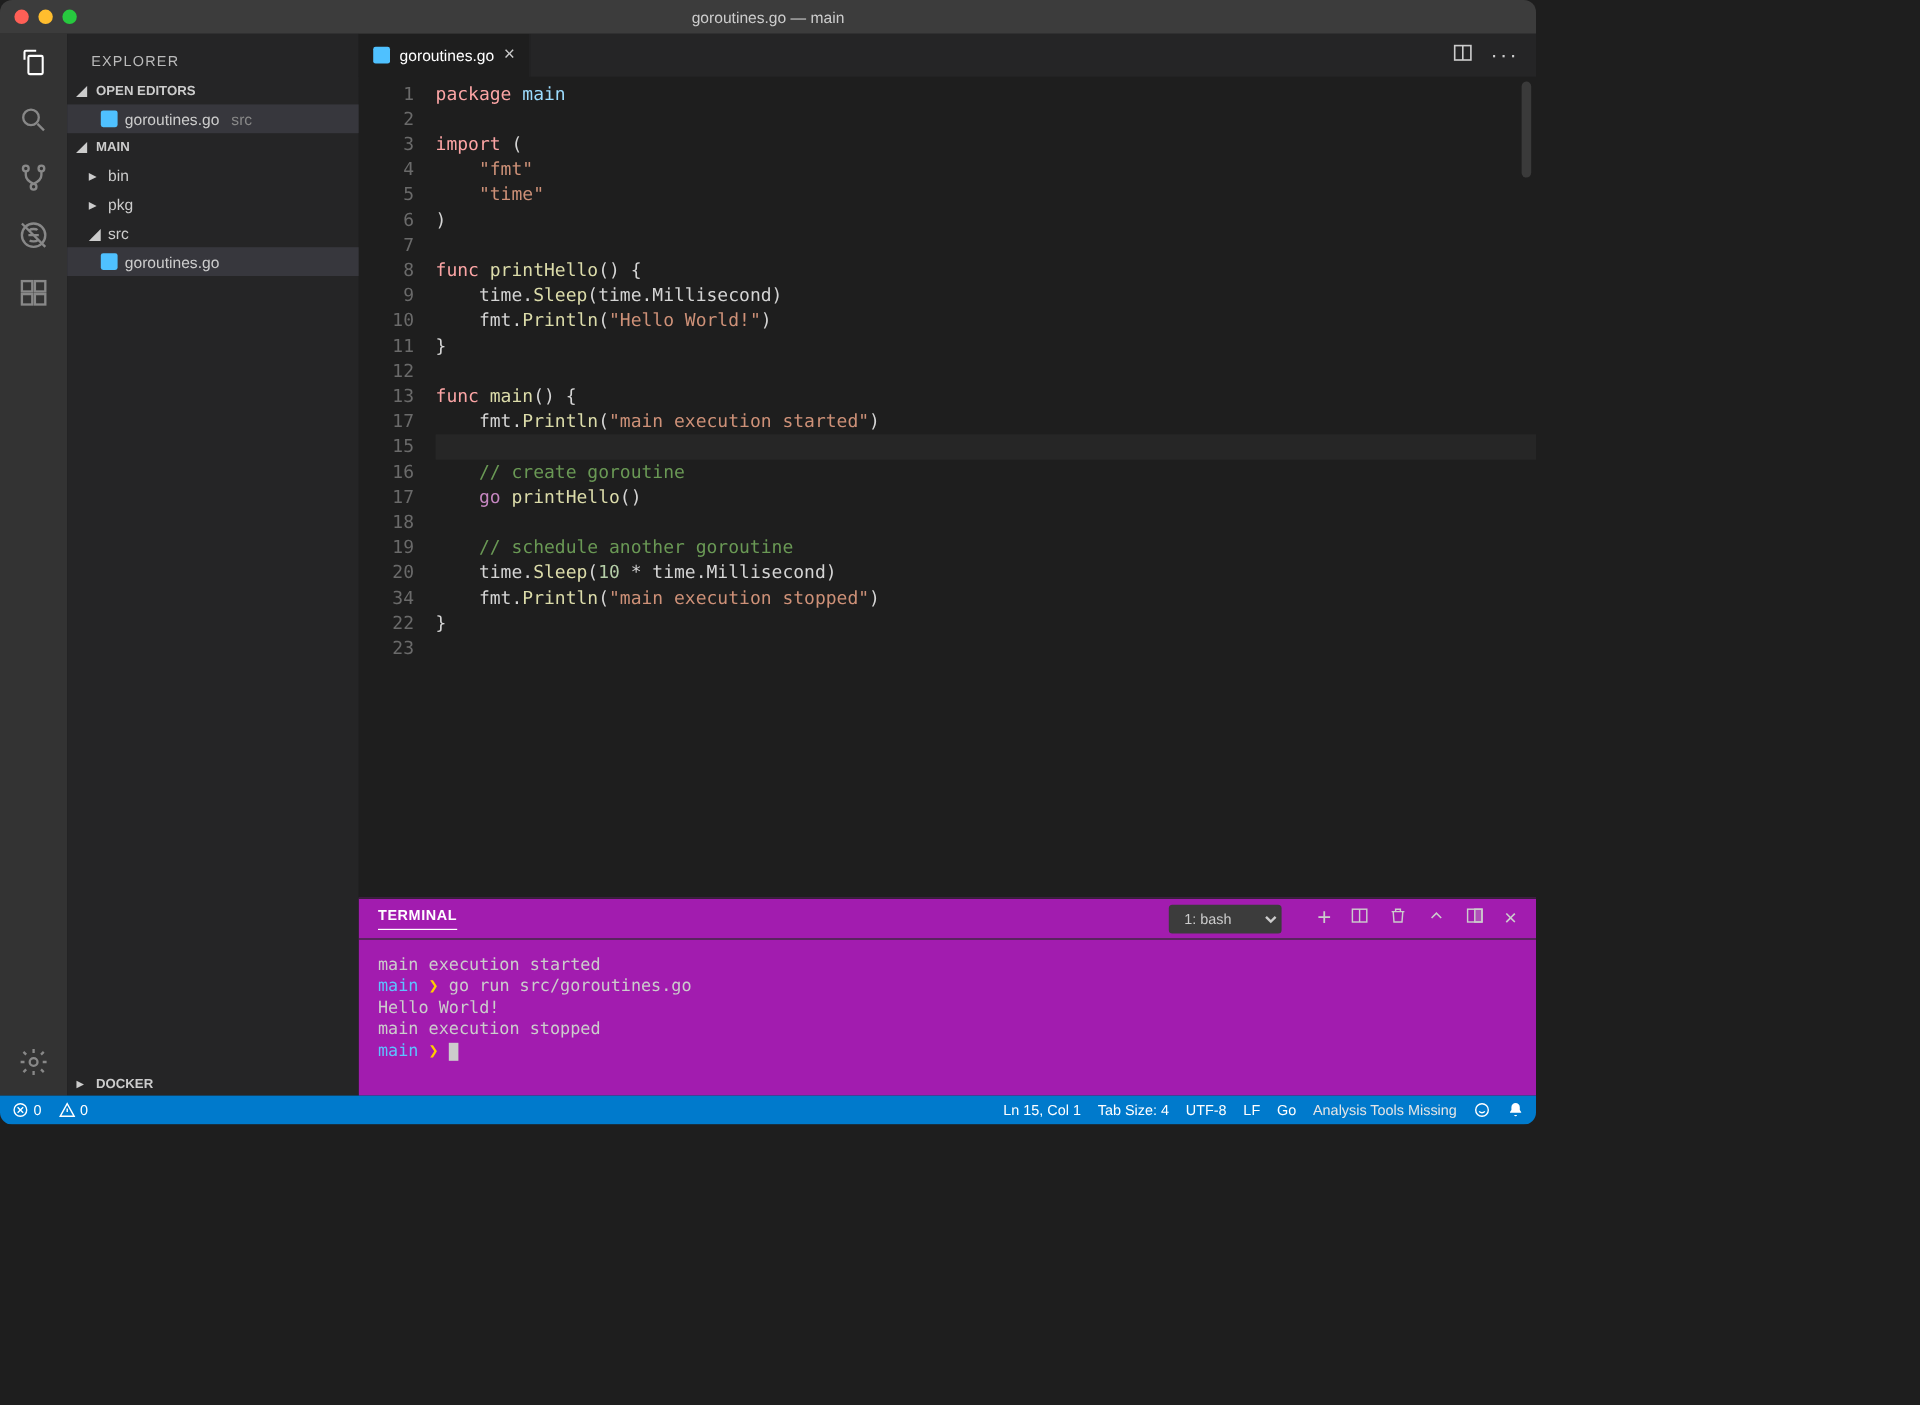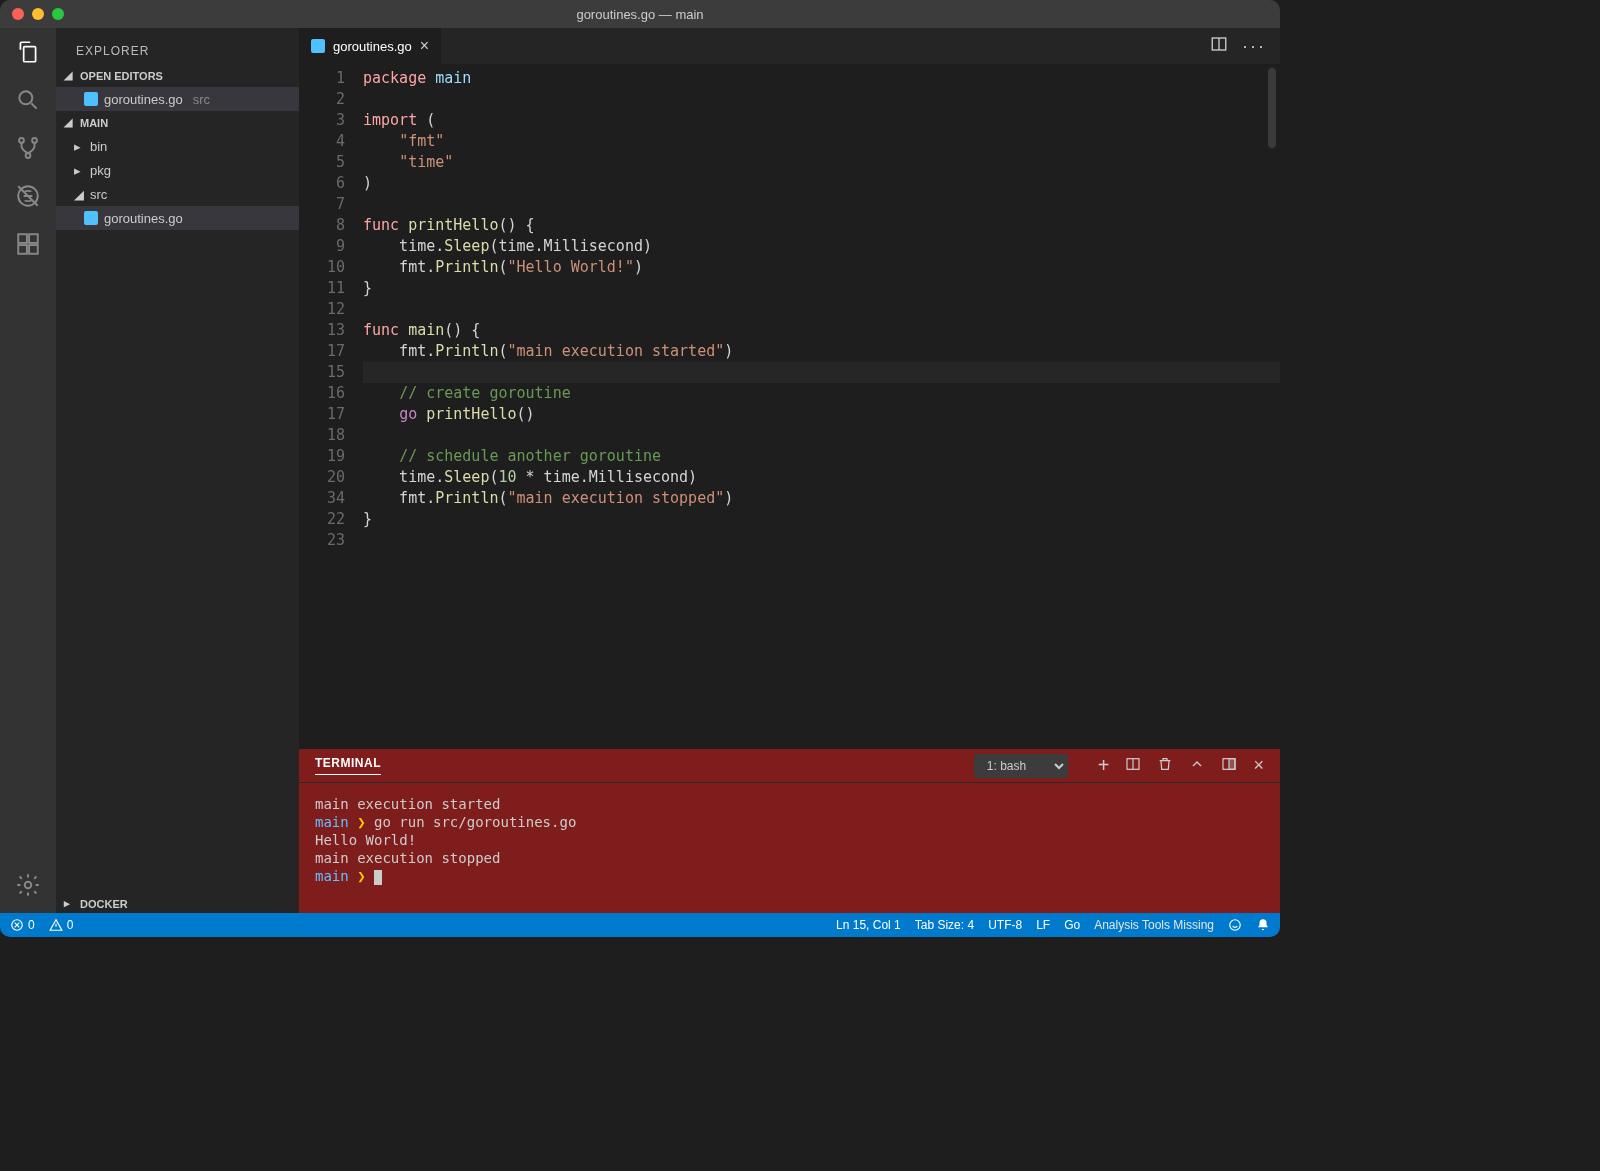--- a/index.html
+++ b/index.html
@@ -53,21 +53,21 @@
 .tabbar .tb-spacer { flex:1; }
 .tabbar .tb-actions { display:flex; align-items:center; gap:14px; padding:0 14px; color:#ccc; }
 .tb-actions svg { width:18px; height:18px; }
 .editor { flex:1; display:flex; font-family: Menlo, Consolas, monospace; font-size:15px; line-height:21px; overflow:hidden; position:relative; }
 .gutter { width: 64px; text-align:right; color:#6a6a6a; padding: 4px 18px 4px 0; user-select:none; }
 .code { flex:1; padding:4px 0; white-space:pre; position:relative; }
 .hl-line { position:absolute; left:0; right:0; height:21px; background:rgba(255,255,255,0.04); pointer-events:none; }
 .tok-kw { color:#fca5a5; } .tok-id { color:#9cdcfe; } .tok-fn { color:#dcdcaa; }
 .tok-str { color:#ce9178; } .tok-cmt { color:#6a9955; } .tok-num { color:#b5cea8; }
 .tok-ctrl { color:#c586c0; } .tok-plain{ color:#d4d4d4; }
-.panel { border-top:1px solid #1e1e1e; background:#7f1d1d; display:flex; flex-direction:column; }
+.panel { border-top:1px solid #1e1e1e; background:#a21caf; display:flex; flex-direction:column; }
 .panel-head {
   height: 34px; display:flex; align-items:center; padding: 0 16px; gap:18px;
   border-bottom:1px solid #2a2a2a;
 }
 .panel-tab { color:#fff; font-size:12px; letter-spacing:0.5px; font-weight:600; padding-bottom:4px; border-bottom:1px solid #fff; }
 .panel-head .ph-spacer { flex:1; }
 .term-select { background:#3c3c3c; color:#ccc; border:1px solid #3c3c3c; font-size:12px; padding:3px 24px 3px 8px; border-radius:3px; }
 .panel-actions { display:flex; align-items:center; gap:16px; color:#ccc; margin-left:12px; }
 .panel-actions svg, .panel-actions span.ic { width:16px; height:16px; display:inline-flex; align-items:center; justify-content:center; }
 .terminal {

